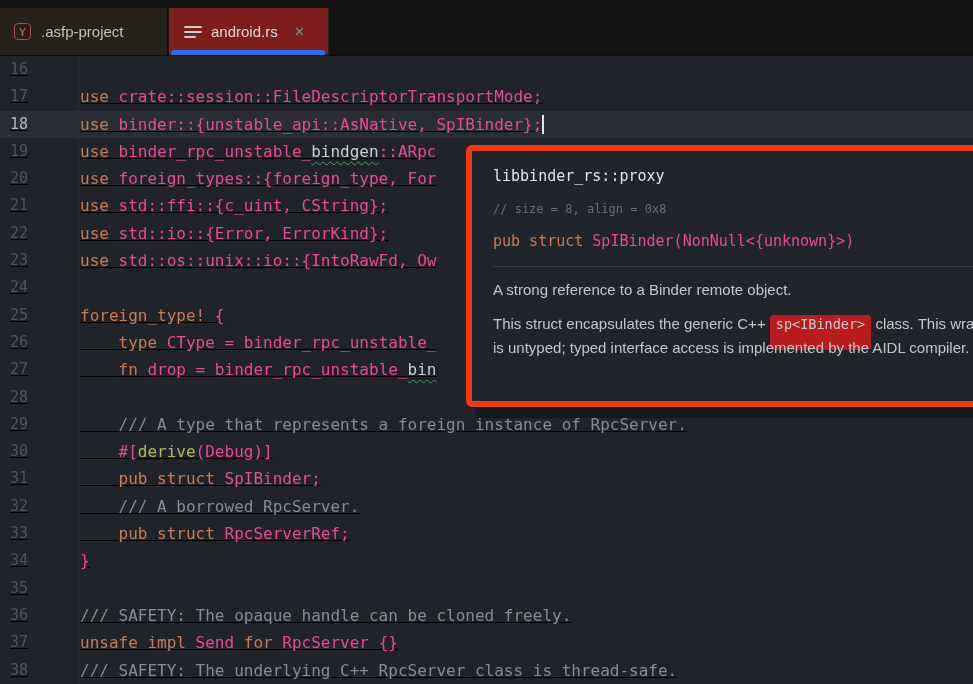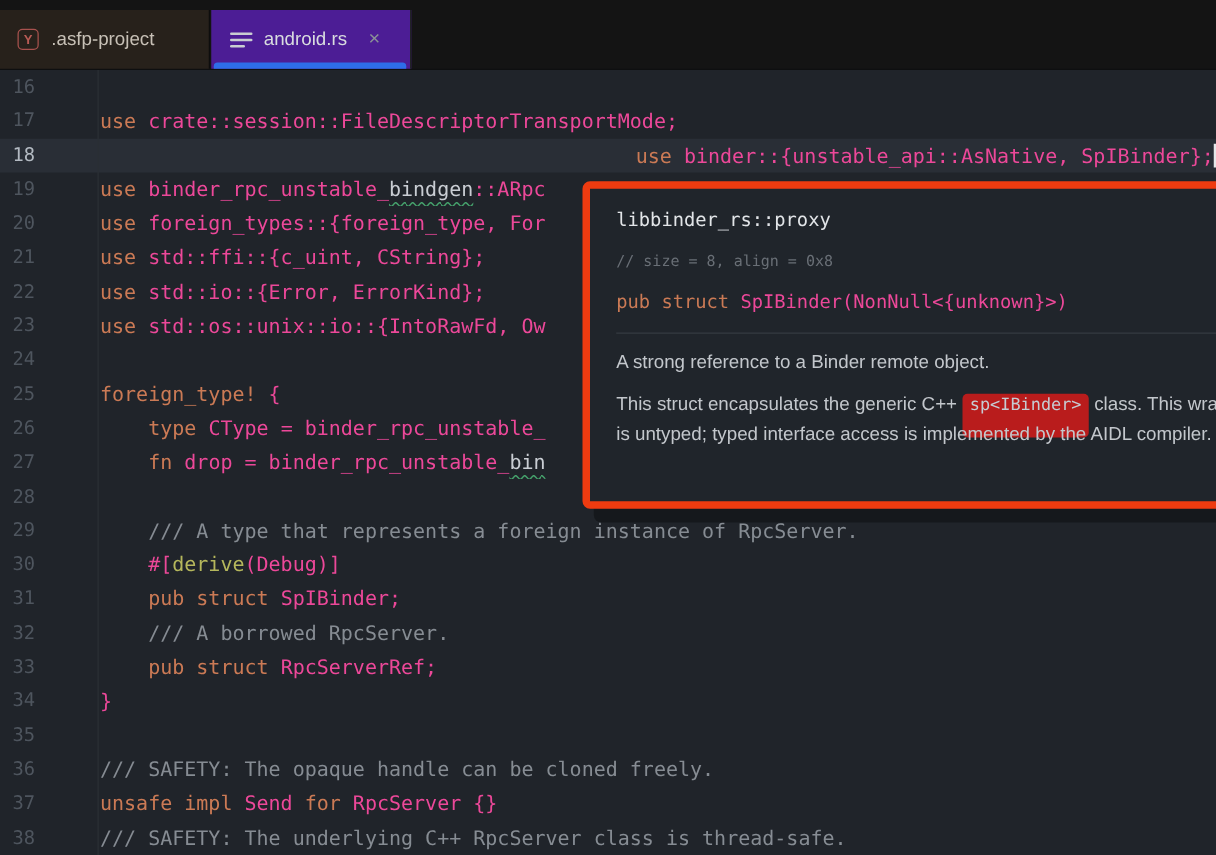--- a/index.html
+++ b/index.html
@@ -17,47 +17,47 @@
   }
   .tab {
     position:absolute; top:8px; bottom:0; display:flex; align-items:center;
     font-family:"Liberation Sans", sans-serif; font-size:15px; cursor:default;
   }
   .tab-left {
     left:0; width:168px; background:#27211b; padding-left:14px; gap:10px;
     color:#c7c0b6; border-right:1px solid #0d0d0d;
   }
   .tab-active {
-    left:169px; width:160px; background:#4c1d95; padding-left:15px; gap:9px;
+    left:169px; width:160px; background:#7f1d1d; padding-left:15px; gap:9px;
     color:#d9dcdf; border-right:1px solid #212325;
   }
   .yicon {
     width:17px; height:17px; border:1.5px solid #a8524e; border-radius:4px;
     display:flex; align-items:center; justify-content:center;
     color:#b85b55; font-size:10.5px; font-weight:bold; flex:none;
   }
   .lines-icon { display:flex; flex-direction:column; gap:3px; width:18px; flex:none; }
   .lines-icon i { display:block; height:2px; background:#c9cdd2; border-radius:1px; }
   .lines-icon i:nth-child(1){ width:18px; }
   .lines-icon i:nth-child(2){ width:18px; }
   .lines-icon i:nth-child(3){ width:12px; }
   .close { color:#8b9197; font-size:16px; margin-left:8px; line-height:1; }
   .active-underline {
     position:absolute; left:2px; right:3px; bottom:0; height:5px;
     background:#2e6de8; border-radius:3px 3px 0 0;
   }
 
   
-  .editor { position:absolute; top:56px; left:0; right:0; bottom:0; }
+  .editor { position:absolute; top:56px; left:0; right:0; bottom:0;text-decoration:underline; }
   .gutter-divider {
     position:absolute; left:78px; top:0; bottom:0; width:1px;
     background:#2a2f35; z-index:1;
   }
   .row { display:flex; height:27.3px; line-height:27.3px; white-space:pre; }
-  .row.current { background:#292e36;justify-content:space-between; }
+  .row.current { background:#292e36; }
   .num {
     flex:0 0 68px; padding-left:10px; color:#4e555e; font-size:15px;
   }
   .row.current .num { color:#b3bac2; }
   .code { padding-left:12px; font-size:16px; color:#c9cdd3; }
   .tk-kw  { color:#cb7a55; }
   .tk-txt { color:#ec4899; }
   .tk-doc { color:#868c93; }
   .tk-attr{ color:#b5b75c; }
   .tk-sqg {

